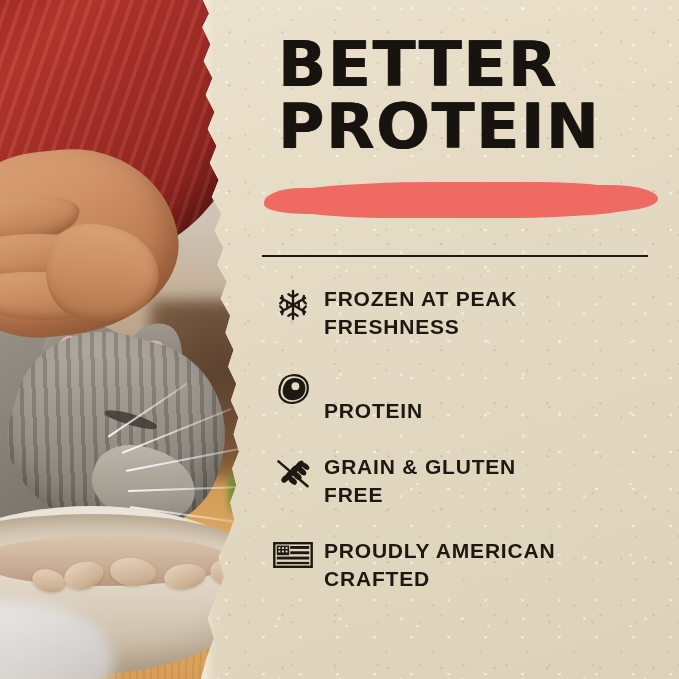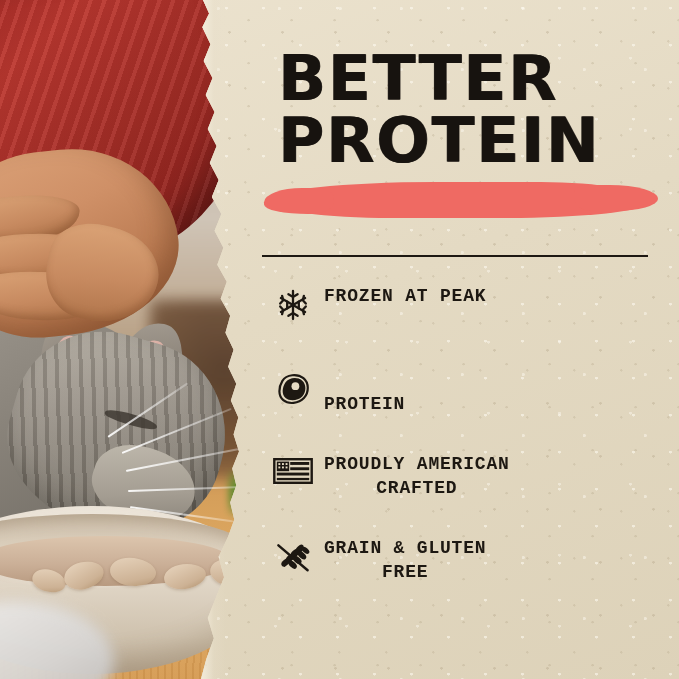--- a/index.html
+++ b/index.html
@@ -278,21 +278,21 @@
 
   
   .content {
     position: absolute;
     left: 262px; top: 0;
     width: 400px; height: 679px;
   }
 
   .headline {
     position: absolute;
-    left: 16px; top: 50px;
+    left: 16px; top: 36px;
     width: 384px;
   }
   .headline-line {
     display: block;
     font-family: "DejaVu Sans", sans-serif;
     font-weight: 700;
     font-size: 62px;
     line-height: 0.93;
     letter-spacing: 1.5px;
     color: #17130f;
@@ -349,30 +349,29 @@
   .feature-icon {
     width: 62px;
     min-width: 62px;
     display: flex;
     align-items: flex-start;
     justify-content: center;
     padding-top: 4px;
   }
   .feature-icon svg { display: block; }
   .feature-label {
-    font-family: Liberation Mono, monospace;
+    font-family: Liberation Sans, sans-serif;
     font-weight: 700;
-    font-size: 18px;
+    font-size: 21px;
     line-height: 1.33;
     letter-spacing: 0.8px;
     color: #1d1812;
     text-transform: uppercase;
     padding-top: 1px;
     max-width: 260px;
-    text-align: center;
   }
 </style>
 </head>
 <body>
 
 <div id="poster">
 
   <div class="photo">
     <div class="photo-wall"></div>
     <div class="photo-table">
@@ -455,36 +454,64 @@
               <polyline points="29.8,18.4 26.8,21.8 27.9,26.2"></polyline>
               <polyline points="6.1,26.2 7.2,21.8 4.2,18.4"></polyline>
               <polyline points="27.9,7.8 26.8,12.2 29.8,15.6"></polyline>
               <line x1="11.2" y1="13.6" x2="11.2" y2="20.4"></line>
               <line x1="22.8" y1="13.6" x2="22.8" y2="20.4"></line>
             </g>
           </svg>
         </div>
         <div class="feature-label">
           <span>FROZEN AT PEAK</span><br>
+          <span>FRESHNESS</span>
         </div>
       </div>
 
       <div class="feature-row">
         <div class="feature-icon">
           <svg width="36" height="34" viewBox="0 0 36 34" aria-hidden="true">
             <path d="M7.4 8.8 C11.5 2.2 22.5 1.4 28.4 6.2 C34.2 10.9 34.1 20.6 28.9 26.1
                      C23.6 31.7 13.6 32.6 8.3 28.2 C3.1 23.9 3.4 15.2 7.4 8.8 Z" fill="none" stroke="#1d1812" stroke-width="2.2"></path>
             <path d="M10.4 10.6 C13.9 5.2 22.4 4.6 27.0 8.4 C31.6 12.2 31.4 20.0 27.2 24.4
                      C22.9 28.8 14.8 29.5 10.6 26.0 C6.4 22.5 7.1 15.8 10.4 10.6 Z" fill="#1d1812"></path>
             <circle cx="20.4" cy="14.2" r="3.9" fill="#e5dbc4"></circle>
           </svg>
         </div>
         <div class="feature-label">
           <br>
           <span>PROTEIN</span>
+        </div>
+      </div>
+
+      <div class="feature-row">
+        <div class="feature-icon">
+          <svg width="38" height="36" viewBox="0 0 38 36" aria-hidden="true">
+            <g fill="#1d1812">
+
+              <rect x="6.2" y="16.6" width="25.5" height="2.5" rx="1.2" transform="rotate(-42 19 17.8)"></rect>
+
+              <ellipse cx="11.6" cy="22.4" rx="5.0" ry="2.9" transform="rotate(-42 11.6 22.4)"></ellipse>
+              <ellipse cx="16.3" cy="17.7" rx="5.0" ry="2.9" transform="rotate(-42 16.3 17.7)"></ellipse>
+              <ellipse cx="21.0" cy="13.0" rx="5.0" ry="2.9" transform="rotate(-42 21.0 13.0)"></ellipse>
+              <ellipse cx="25.7" cy="8.4" rx="4.6" ry="2.7" transform="rotate(-42 25.7 8.4)"></ellipse>
+
+              <ellipse cx="18.6" cy="24.7" rx="5.0" ry="2.9" transform="rotate(42 18.6 24.7)"></ellipse>
+              <ellipse cx="23.3" cy="20.0" rx="5.0" ry="2.9" transform="rotate(42 23.3 20.0)"></ellipse>
+              <ellipse cx="28.0" cy="15.3" rx="5.0" ry="2.9" transform="rotate(42 28.0 15.3)"></ellipse>
+              <ellipse cx="31.6" cy="10.4" rx="4.4" ry="2.6" transform="rotate(42 31.6 10.4)"></ellipse>
+            </g>
+
+            <line x1="4.4" y1="5.4" x2="33.6" y2="30.2" stroke="#1d1812" stroke-width="2.5" stroke-linecap="round"></line>
+          </svg>
+        </div>
+        <div class="feature-label">
+          <span>GRAIN &amp; GLUTEN</span><br>
+          <span>FREE</span>
         </div>
       </div>
 
       <div class="feature-row">
         <div class="feature-icon">
           <svg width="40" height="30" viewBox="0 0 40 30" aria-hidden="true">
             <rect x="1.3" y="3.2" width="37.4" height="23.6" fill="none" stroke="#1d1812" stroke-width="2.4"></rect>
 
             <rect x="17.2" y="6.0" width="19.0" height="2.9" fill="#1d1812"></rect>
             <rect x="17.2" y="11.3" width="19.0" height="2.9" fill="#1d1812"></rect>
@@ -501,42 +528,15 @@
               <rect x="12.6" y="10.5" width="1.9" height="1.9"></rect>
             </g>
           </svg>
         </div>
         <div class="feature-label">
           <span>PROUDLY AMERICAN</span><br>
           <span>CRAFTED</span>
         </div>
       </div>
 
-      <div class="feature-row">
-        <div class="feature-icon">
-          <svg width="38" height="36" viewBox="0 0 38 36" aria-hidden="true">
-            <g fill="#1d1812">
-
-              <rect x="6.2" y="16.6" width="25.5" height="2.5" rx="1.2" transform="rotate(-42 19 17.8)"></rect>
-
-              <ellipse cx="11.6" cy="22.4" rx="5.0" ry="2.9" transform="rotate(-42 11.6 22.4)"></ellipse>
-              <ellipse cx="16.3" cy="17.7" rx="5.0" ry="2.9" transform="rotate(-42 16.3 17.7)"></ellipse>
-              <ellipse cx="21.0" cy="13.0" rx="5.0" ry="2.9" transform="rotate(-42 21.0 13.0)"></ellipse>
-              <ellipse cx="25.7" cy="8.4" rx="4.6" ry="2.7" transform="rotate(-42 25.7 8.4)"></ellipse>
-
-              <ellipse cx="18.6" cy="24.7" rx="5.0" ry="2.9" transform="rotate(42 18.6 24.7)"></ellipse>
-              <ellipse cx="23.3" cy="20.0" rx="5.0" ry="2.9" transform="rotate(42 23.3 20.0)"></ellipse>
-              <ellipse cx="28.0" cy="15.3" rx="5.0" ry="2.9" transform="rotate(42 28.0 15.3)"></ellipse>
-              <ellipse cx="31.6" cy="10.4" rx="4.4" ry="2.6" transform="rotate(42 31.6 10.4)"></ellipse>
-            </g>
-
-            <line x1="4.4" y1="5.4" x2="33.6" y2="30.2" stroke="#1d1812" stroke-width="2.5" stroke-linecap="round"></line>
-          </svg>
-        </div>
-        <div class="feature-label">
-          <span>GRAIN &amp; GLUTEN</span><br>
-          <span>FREE</span>
-        </div>
-      </div>
-
     </div>
   </div>
 </div>
 
 </body></html>

